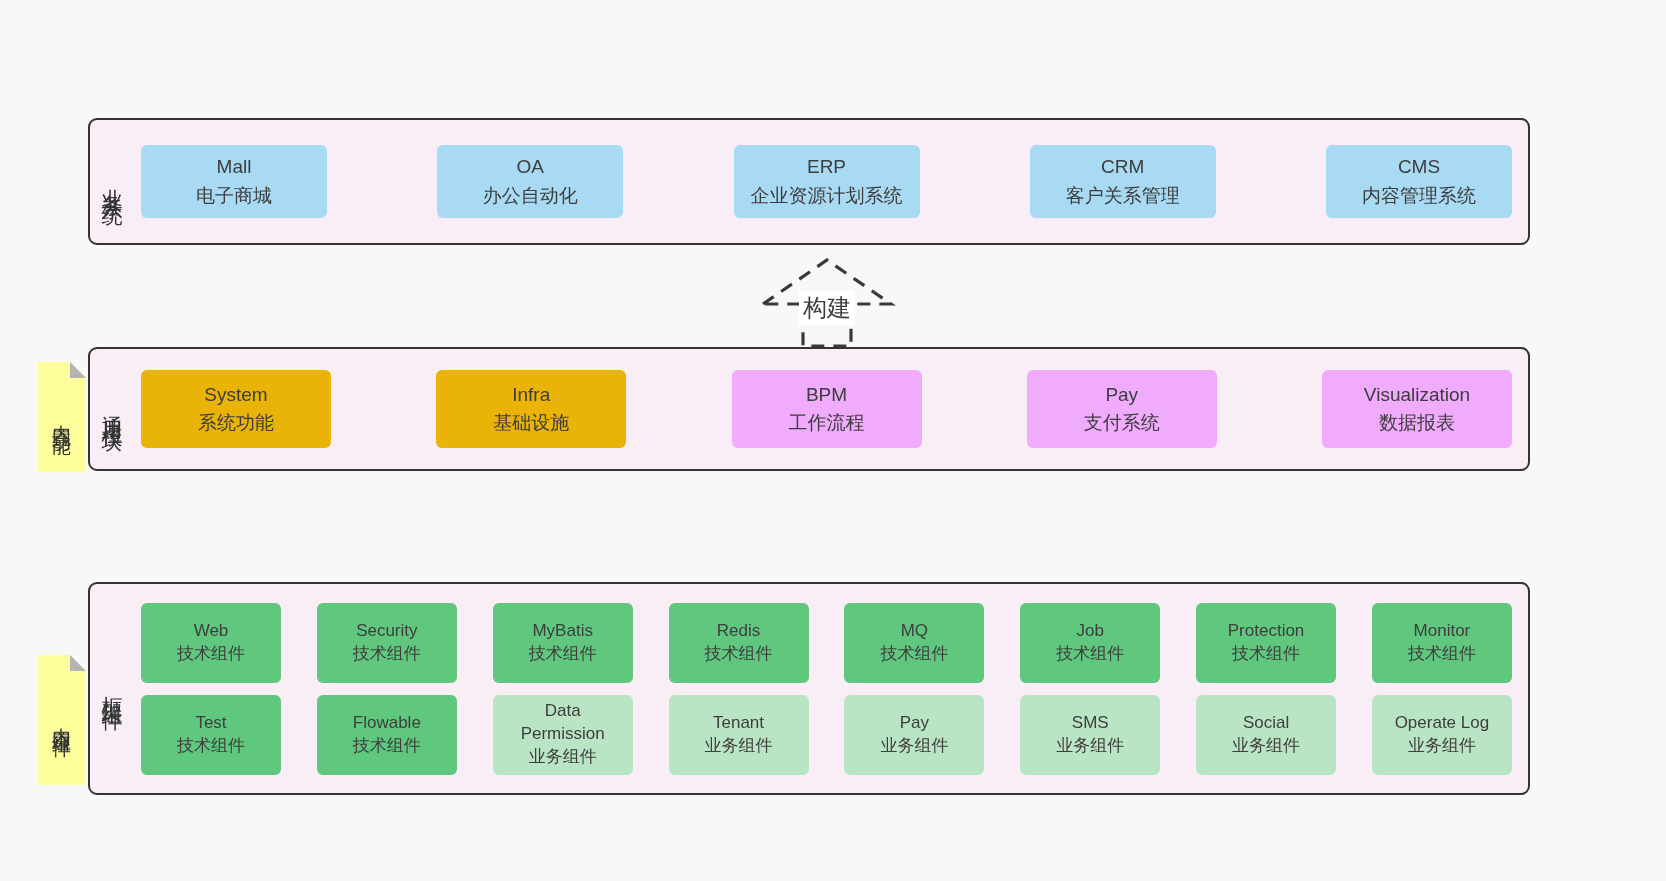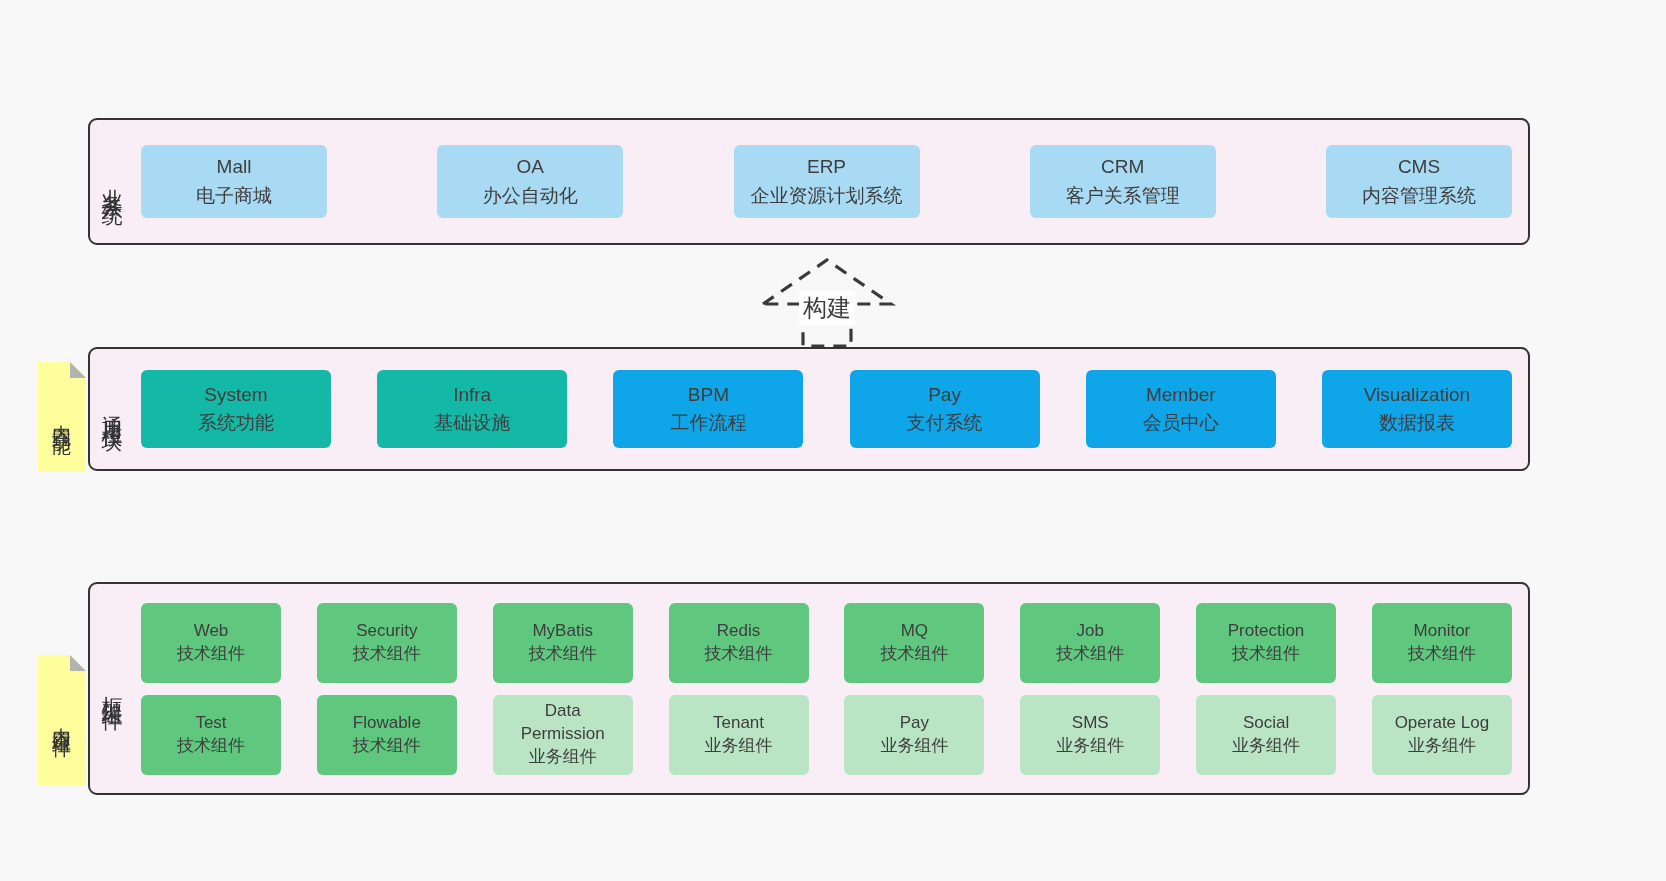--- a/index.html
+++ b/index.html
@@ -21,22 +21,22 @@
   .boxes{flex:1;display:flex;justify-content:space-between;align-items:center;padding:0 16px 0 12px;}
   .rows{flex:1;display:flex;flex-direction:column;gap:12px;padding:0 16px 0 12px;}
   .row{display:flex;justify-content:space-between;}
   .box{
     display:flex;flex-direction:column;align-items:center;justify-content:center;
     border-radius:6px;text-align:center;box-sizing:border-box;color:#3d3d3d;
   }
   .box .t,.box .s{font-size:19px;line-height:1.5;}
   .box-top{width:186px;height:73px;background:#a9daf3;}
   .box-mid{width:190px;height:78px;}
-  .red{background:#14b8a6;}
-  .pink{background:#0ea5e9;}
+  .red{background:#eab308;}
+  .pink{background:#f0abfc;}
   .box-bot{width:140px;height:80px;padding:0 13px;}
   .box-bot .t,.box-bot .s{font-size:17px;line-height:1.35;}
   .green{background:#60c87e;}
   .green-light{background:#bae5c5;}
   .sticky{
     position:absolute;width:48px;background:#feff9c;
     display:flex;align-items:center;justify-content:center;
     clip-path:polygon(0 0, calc(100% - 16px) 0, 100% 16px, 100% 100%, 0 100%);
   }
   .sticky::before{
@@ -114,24 +114,20 @@
       </div>
       <div class="box box-mid pink">
         <div class="t">BPM</div>
         <div class="s">工作流程</div>
       </div>
       <div class="box box-mid pink">
         <div class="t">Pay</div>
         <div class="s">支付系统</div>
       </div>
       <div class="box box-mid pink">
-        <div class="t">Member</div>
-        <div class="s">会员中心</div>
-      </div>
-      <div class="box box-mid pink">
         <div class="t">Visualization</div>
         <div class="s">数据报表</div>
       </div>
     </div>
   </div>
 
 
   <div class="sticky" id="sticky-components">
     <span class="sticky-text">内置组件</span>
   </div>

